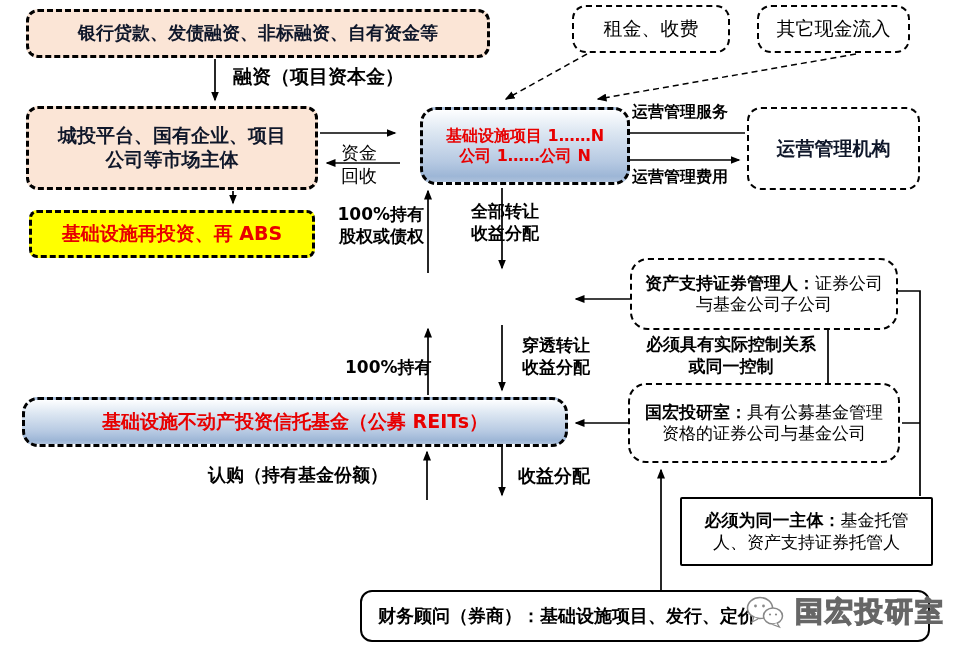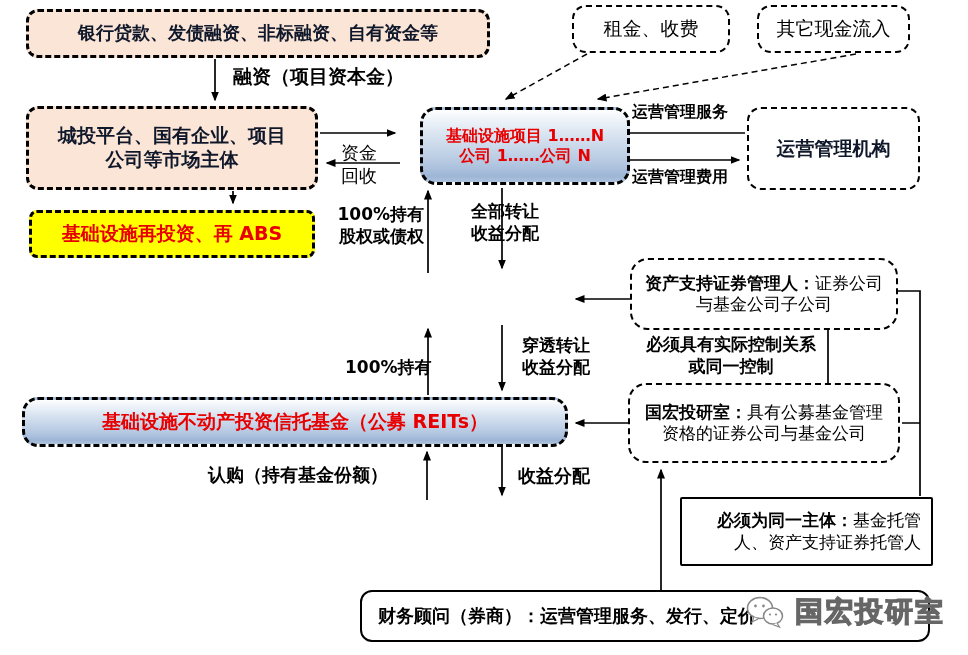--- a/index.html
+++ b/index.html
@@ -102,25 +102,25 @@
 
   <div class="box white dashed-thin" style="left:630px;top:258px;width:268px;height:72px;font-size:17px;padding:0 12px;border-radius:18px;">
     <div style="white-space:normal;"><span class="lead">资产支持证券管理人：</span><span class="normal">证券公司与基金公司子公司</span></div>
   </div>
 
   <div class="box white dashed-thin" style="left:628px;top:383px;width:272px;height:80px;font-size:17px;padding:0 10px;border-radius:18px;">
     <div style="white-space:normal;"><span class="lead">国宏投研室：</span><span class="normal">具有公募基金管理资格的证券公司与基金公司</span></div>
   </div>
 
   <div class="box rect solid" style="left:680px;top:497px;width:253px;height:69px;font-size:17px;padding:0 10px;">
-    <div style="white-space:normal;text-align:right;"><span class="lead">必须为同一主体：</span><span class="normal">基金托管人、资产支持证券托管人</span></div>
+    <div style="white-space:normal;"><span class="lead">必须为同一主体：</span><span class="normal">基金托管人、资产支持证券托管人</span></div>
   </div>
 
   <div class="box rounded solid" style="left:360px;top:590px;width:570px;height:52px;font-size:18px;justify-content:center;align-items:flex-start;padding:0 16px;background:#fff;">
-    <div style="white-space:nowrap;"><span class="lead">财务顾问（券商）：</span><span class="lead">运营管理服务、发行、定价</span></div>
+    <div style="white-space:nowrap;"><span class="lead">财务顾问（券商）：</span><span class="lead">基础设施项目、发行、定价</span></div>
   </div>
 
   <div class="lbl" style="left:233px;top:64px;font-size:19px;">融资（项目资本金）</div>
 
   <div class="lbl center" style="left:331px;top:141px;width:44px;font-size:18px;font-weight:normal;margin-left:6px;">
     <div>资金</div>
     <div>回收</div>
   </div>
 
   <div class="lbl center" style="left:618px;top:102px;width:124px;font-size:16px;">运营管理服务</div>

